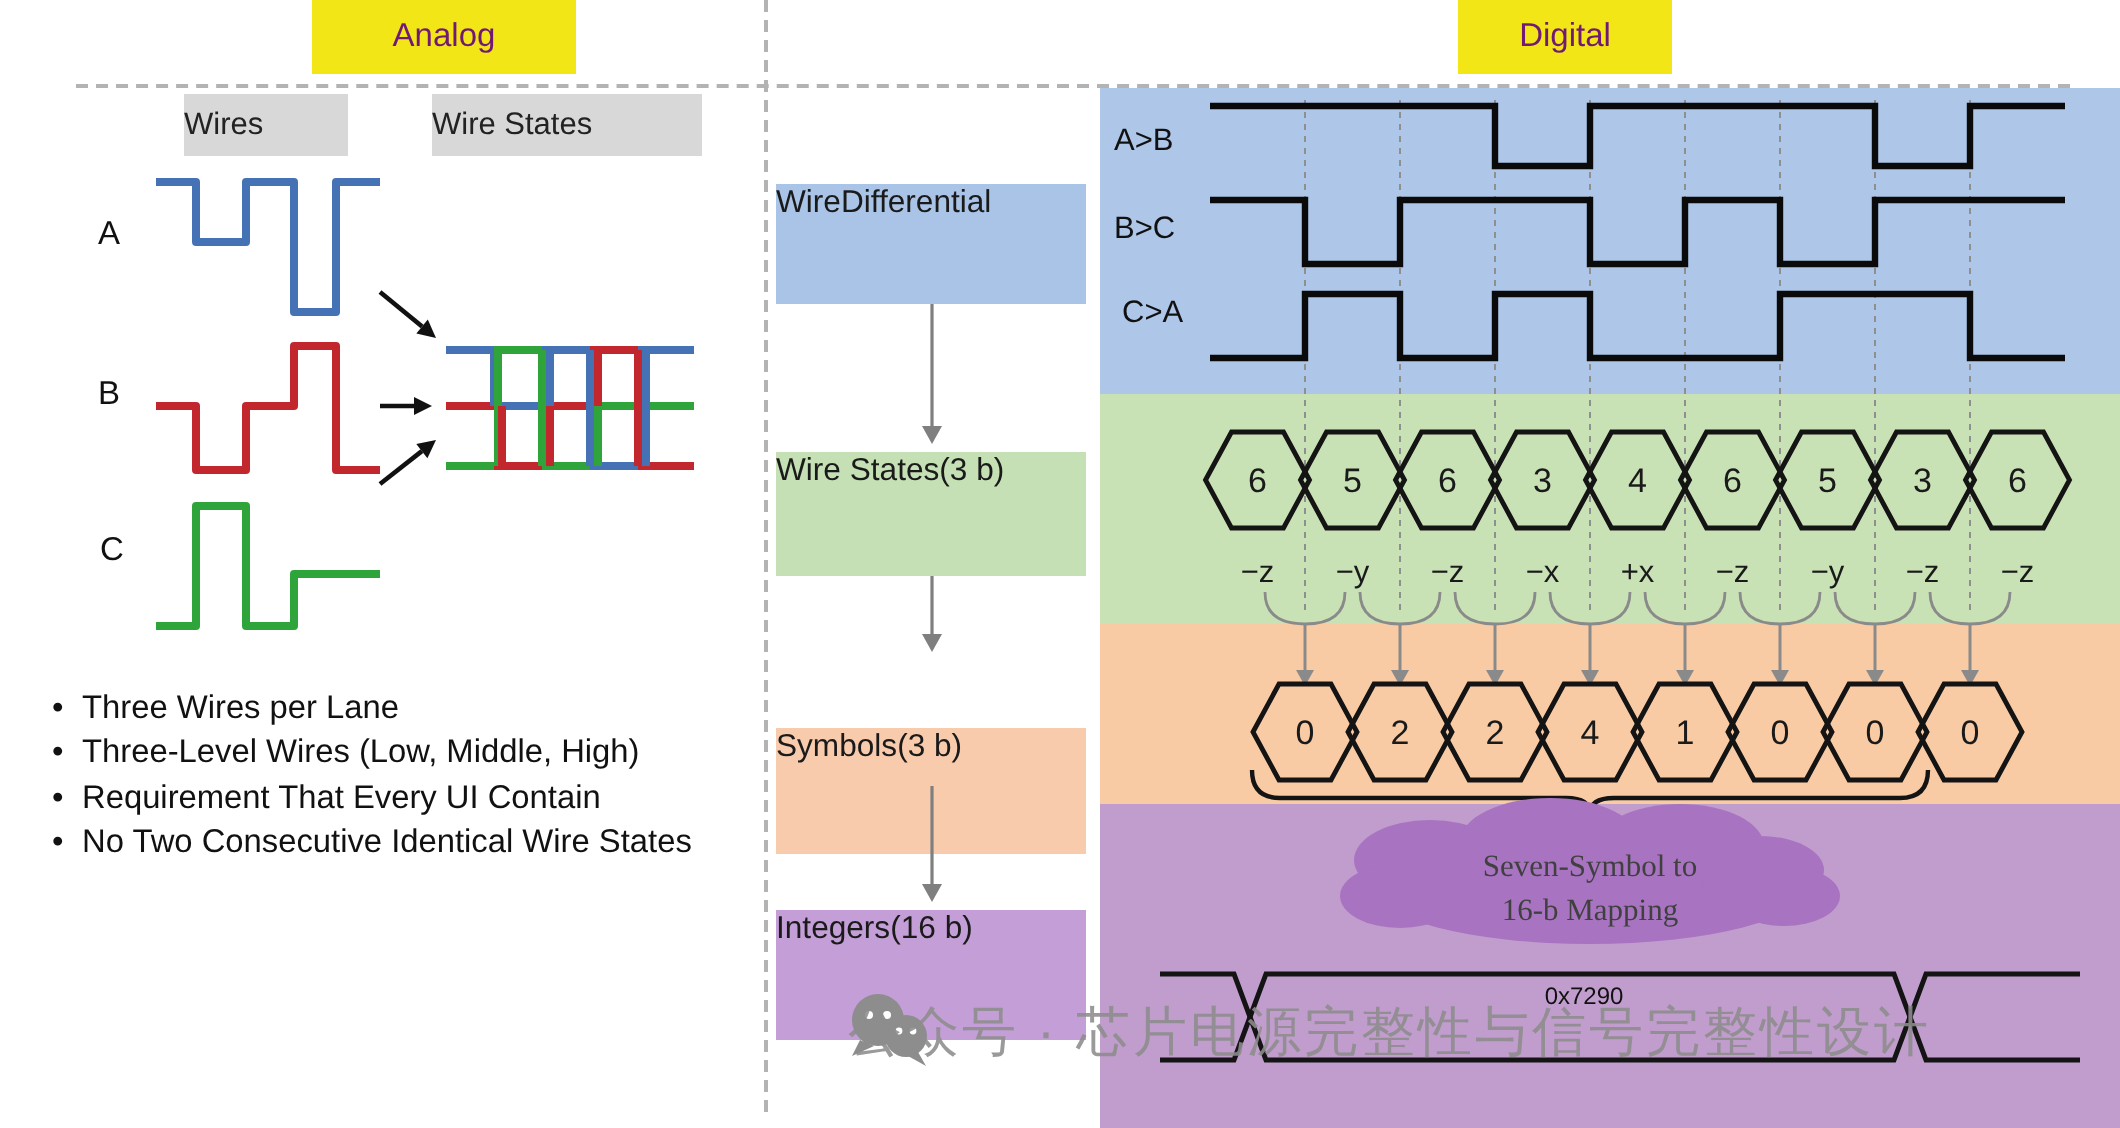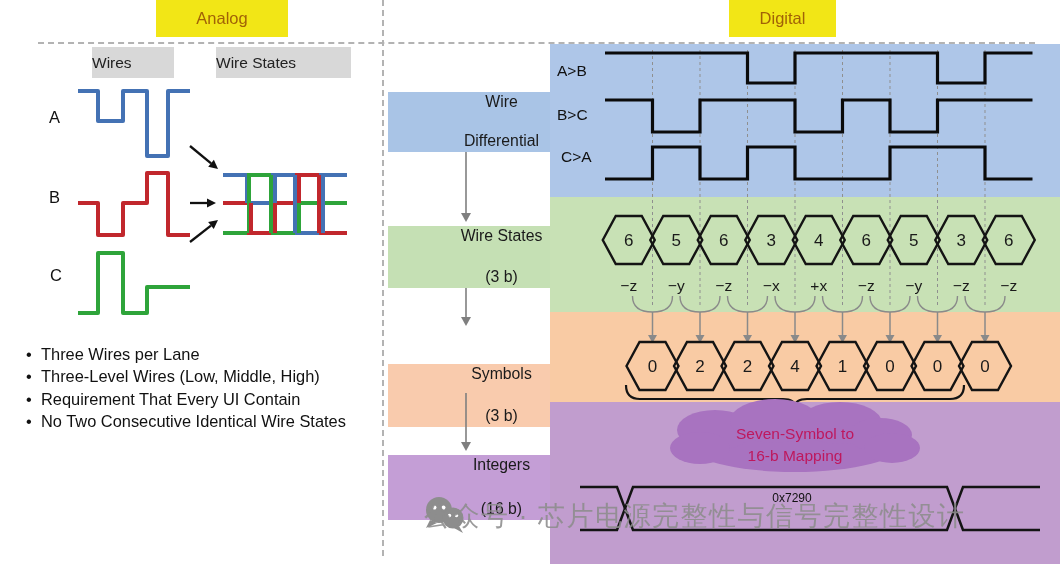--- a/index.html
+++ b/index.html
@@ -1,34 +1,34 @@
 <!DOCTYPE html>
 <html><head>
 <meta charset="utf-8">
 <style>
   html,body{margin:0;padding:0;background:#fff;}
   .stage{position:relative;width:1060px;height:564px;background:#ffffff;
          font-family:"Liberation Sans",sans-serif;overflow:hidden;color:#111;}
   .hdr{position:absolute;height:37px;line-height:37px;text-align:center;
-       font-size:16.5px;color:#a16207;}
+       font-size:16.5px;color:#701a75;}
   .dash-h{position:absolute;left:38px;top:42px;width:997px;border-top:2px dashed #b3b3b3;}
   .dash-v{position:absolute;left:382px;top:0;height:556px;border-left:2px dashed #b3b3b3;}
   .graybox{position:absolute;top:47px;height:31px;line-height:31px;text-align:left;
            font-size:15.5px;color:#222;}
   .sig-label{position:absolute;font-size:16.5px;color:#111;}
   .bullets{position:absolute;left:26px;top:343px;font-size:16.4px;color:#111;}
   .bullet-row{display:flex;line-height:22.4px;}
   .bullet-row .dot{width:15px;flex:0 0 15px;}
   .bullet-row.cont .dot{visibility:hidden;}
-  .flow-box{position:absolute;left:388px;width:155px;display:flex;flex-direction:column;
-            justify-content:space-between;text-align:center;font-size:15.8px;line-height:1.32;color:#1a1a1a;padding-left:36px;}
+  .flow-box{position:absolute;left:388px;width:155px;display:flex;flex-direction:row;
+            justify-content:flex-start;text-align:center;font-size:15.8px;line-height:1.32;color:#1a1a1a;}
   .band{position:absolute;left:550px;width:510px;}
   .dsig-label{position:absolute;font-size:15.5px;color:#111;z-index:6;}
   .cloud-text{position:absolute;left:692px;top:423px;width:206px;text-align:center;
-              font-size:15.5px;line-height:1.42;color:#be185d;z-index:6;}
+              font-size:15.5px;line-height:1.42;color:#404040;z-index:6;font-family:Liberation Serif, serif;}
   .bus-value{position:absolute;left:737px;top:491px;width:110px;text-align:center;
              font-size:12px;color:#111;z-index:6;}
   .watermark{position:absolute;left:424px;top:498px;display:flex;align-items:center;
              gap:7px;z-index:20;pointer-events:none;}
   .watermark-text{font-size:27px;letter-spacing:1.5px;opacity:.88;white-space:nowrap;}
   svg{position:absolute;overflow:visible;}
   svg text{font-family:"Liberation Sans",sans-serif;}
   #digital-svg{z-index:5;}
 </style>
 </head>

